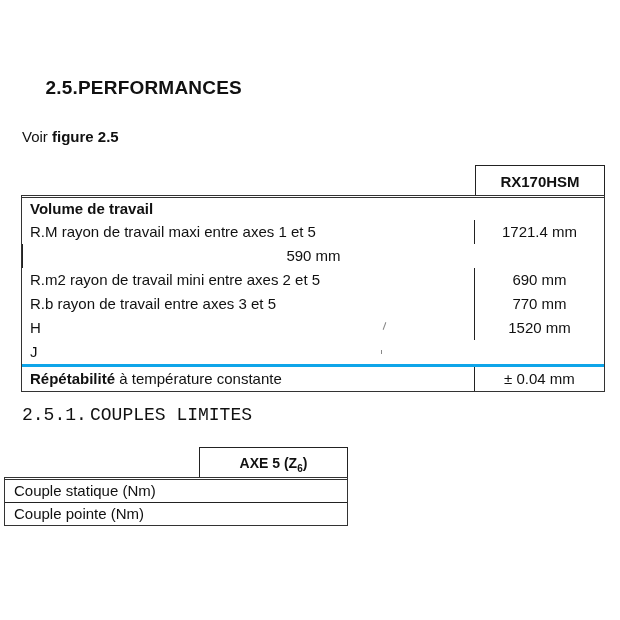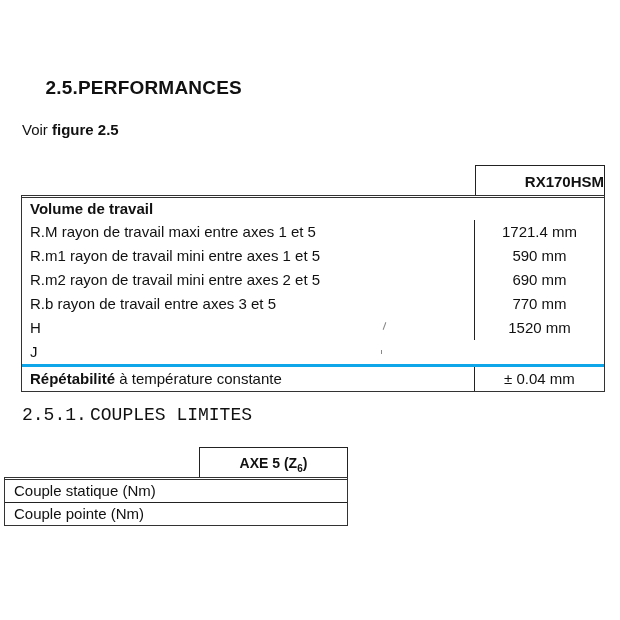--- a/index.html
+++ b/index.html
@@ -5,33 +5,33 @@
   html, body { margin: 0; padding: 0; background: #ffffff; }
   body {
     width: 620px; height: 620px; position: relative; overflow: hidden;
     font-family: "Liberation Sans", sans-serif; color: #111;
   }
   .h1 {
     position: absolute; left: 22px; top: 77px;
     font-size: 19px; font-weight: bold; letter-spacing: 0.2px;
   }
   .h1 .num { display: inline-block; width: 56px; text-align: right; }
-  .intro { position: absolute; left: 22px; top: 121px; font-size: 15px; }
+  .intro { position: absolute; left: 22px; top: 128px; font-size: 15px; }
   .intro b { font-weight: bold; }
 
   
   .perf {
     position: absolute; left: 21px; top: 165px; width: 584px;
     font-size: 15px;
   }
   .perf .hdr-row { position: relative; height: 30px; }
   .perf .hdr-cell {
     position: absolute; left: 454px; top: 0; width: 128px; height: 29px;
     border: 1px solid #222; border-bottom: none;
-    text-align: right; font-weight: bold; line-height: 31px; font-size: 15px;
+    text-align: center; font-weight: bold; line-height: 31px; font-size: 15px;
   }
   .perf .body {
     position: relative;
     border: 1px solid #333;
     border-top: 3px double #333;
   }
   .perf .row { display: flex; height: 24px; line-height: 24px; }
   .perf .row .lbl { flex: 0 0 444px; padding-left: 8px; }
   .perf .row .val { flex: 1; text-align: center; border-left: 1px solid #222; }
   .perf .row.sec { height: 22px; line-height: 22px; align-items: center; }
@@ -83,21 +83,20 @@
   <div class="body">
     <div class="row sec">
       <div class="lbl">Volume de travail</div>
       <div class="val"></div>
     </div>
     <div class="row">
       <div class="lbl">R.M rayon de travail maxi entre axes 1 et 5</div>
       <div class="val">1721.4 mm</div>
     </div>
     <div class="row">
-      <div class="lbl">R.m1 rayon de travail mini entre axes 1 et 5</div>
       <div class="val">590 mm</div>
     </div>
     <div class="row">
       <div class="lbl">R.m2 rayon de travail mini entre axes 2 et 5</div>
       <div class="val">690 mm</div>
     </div>
     <div class="row">
       <div class="lbl">R.b rayon de travail entre axes 3 et 5</div>
       <div class="val">770 mm</div>
     </div>

